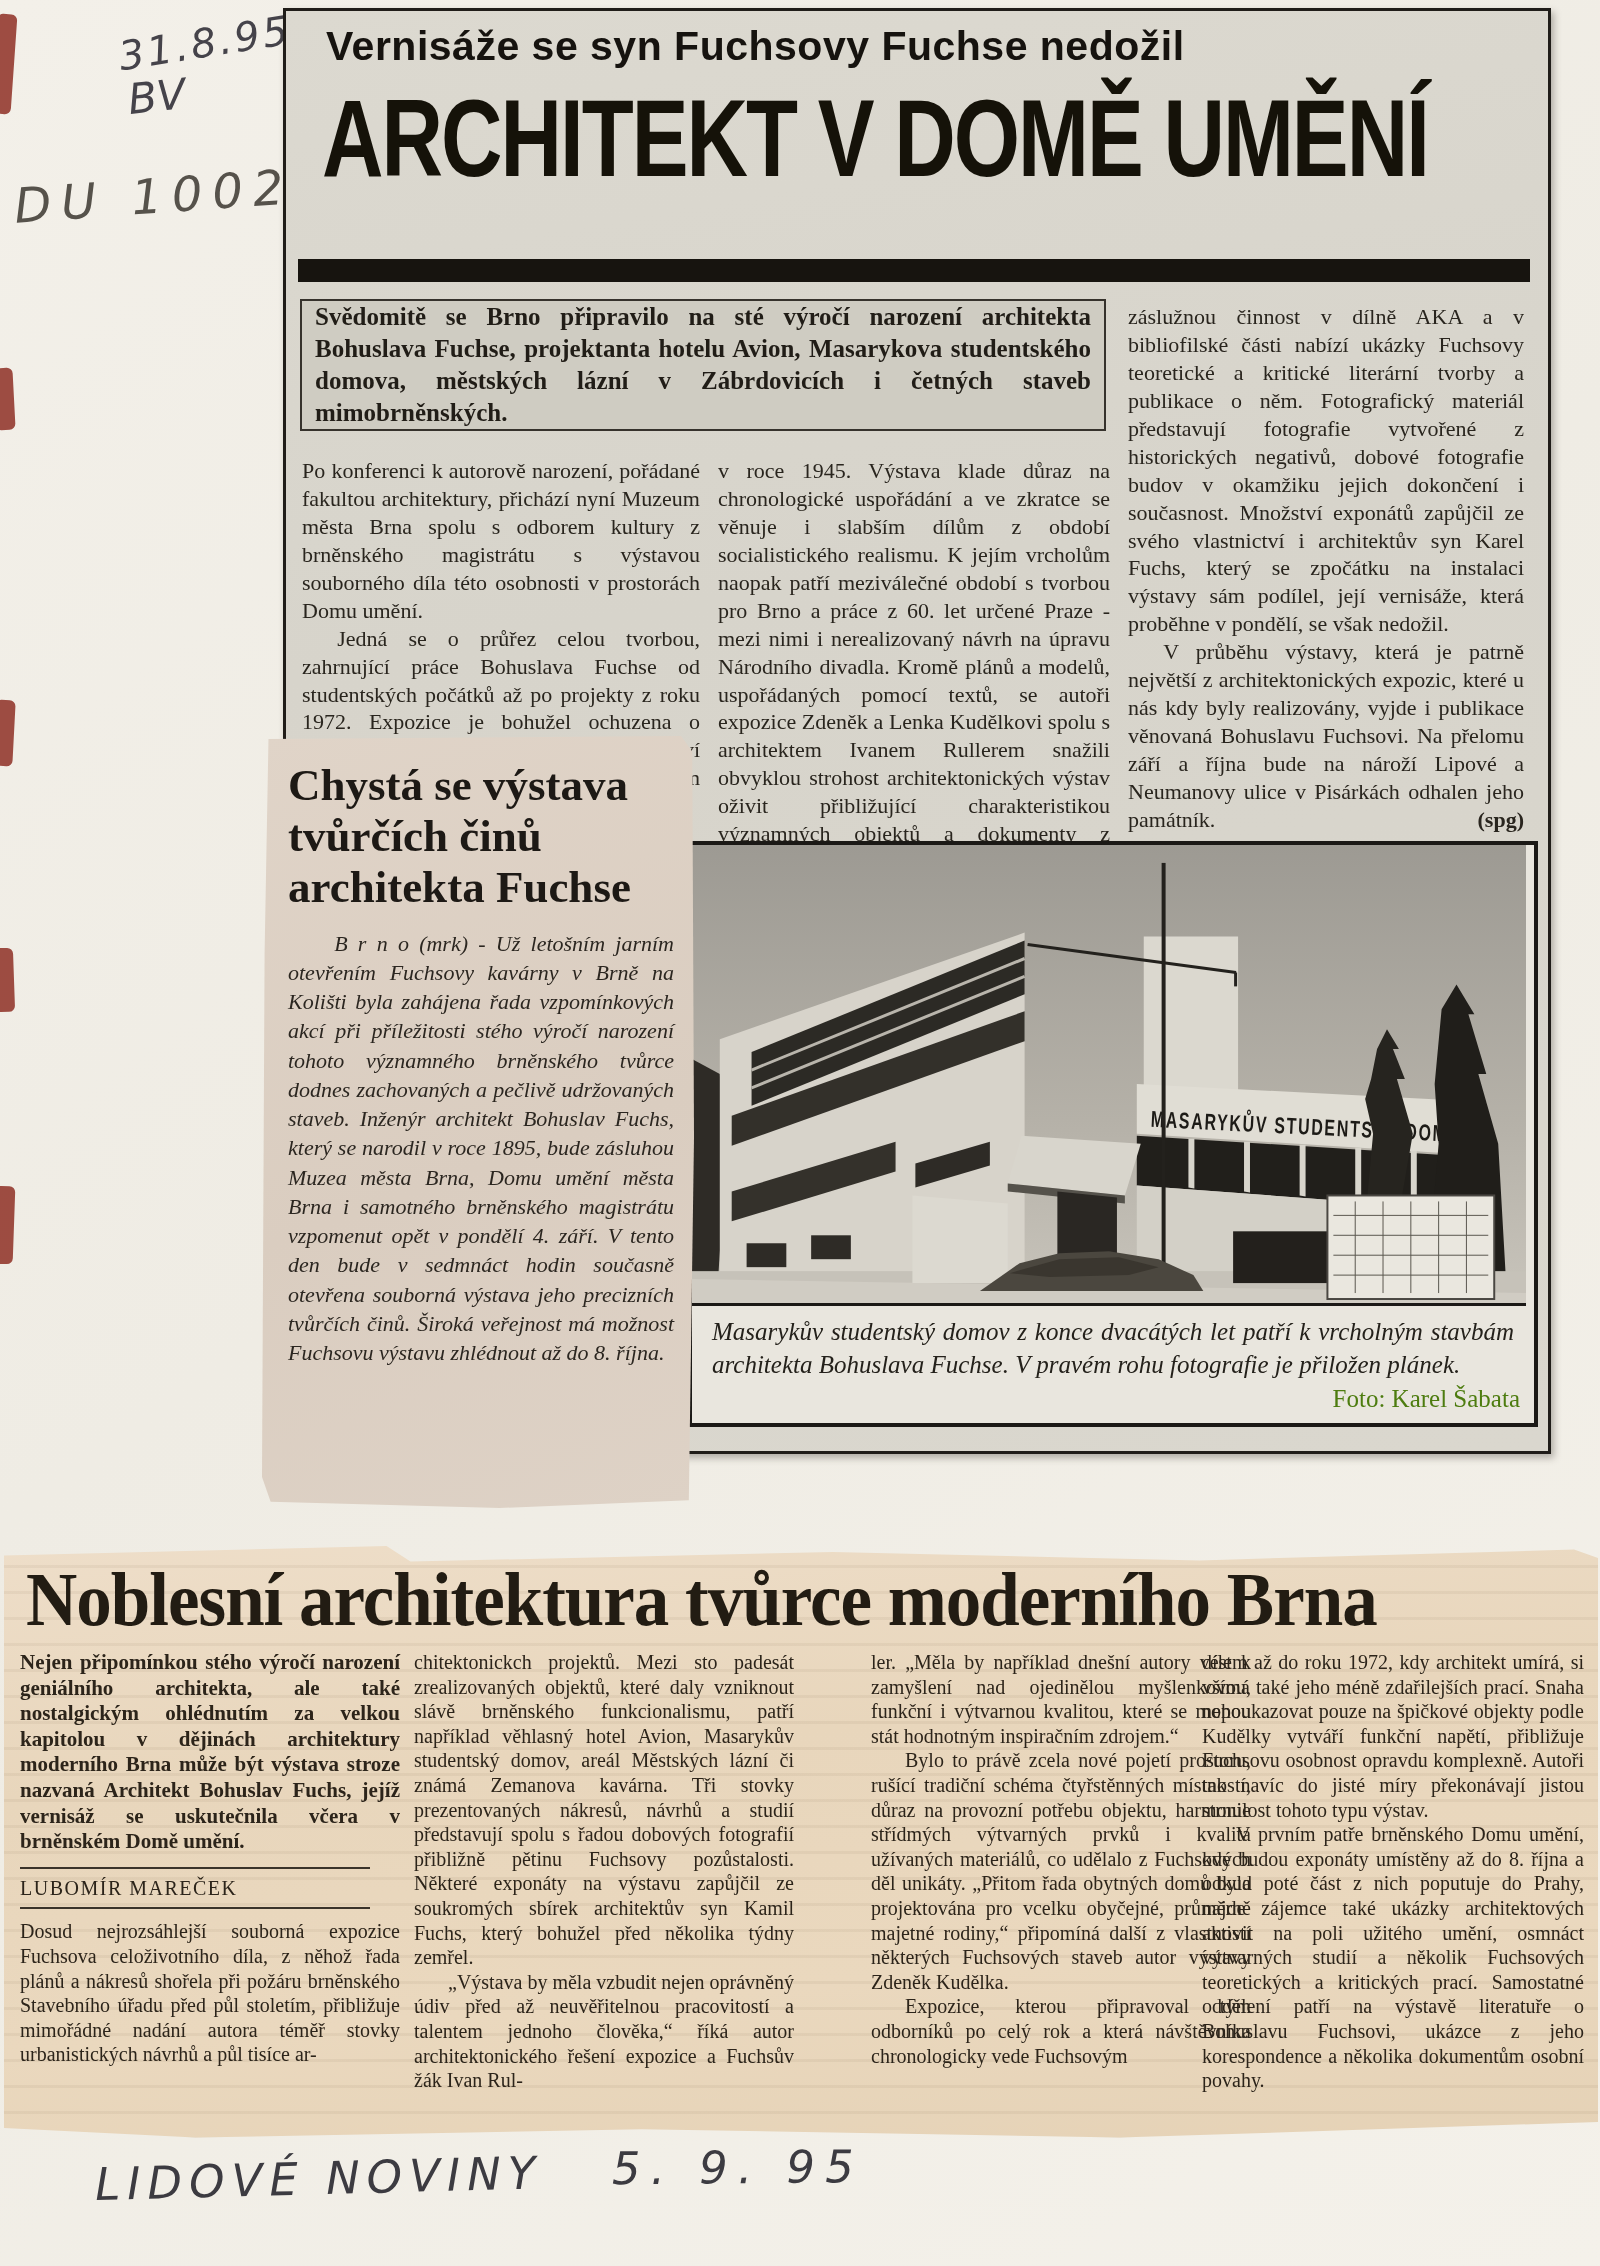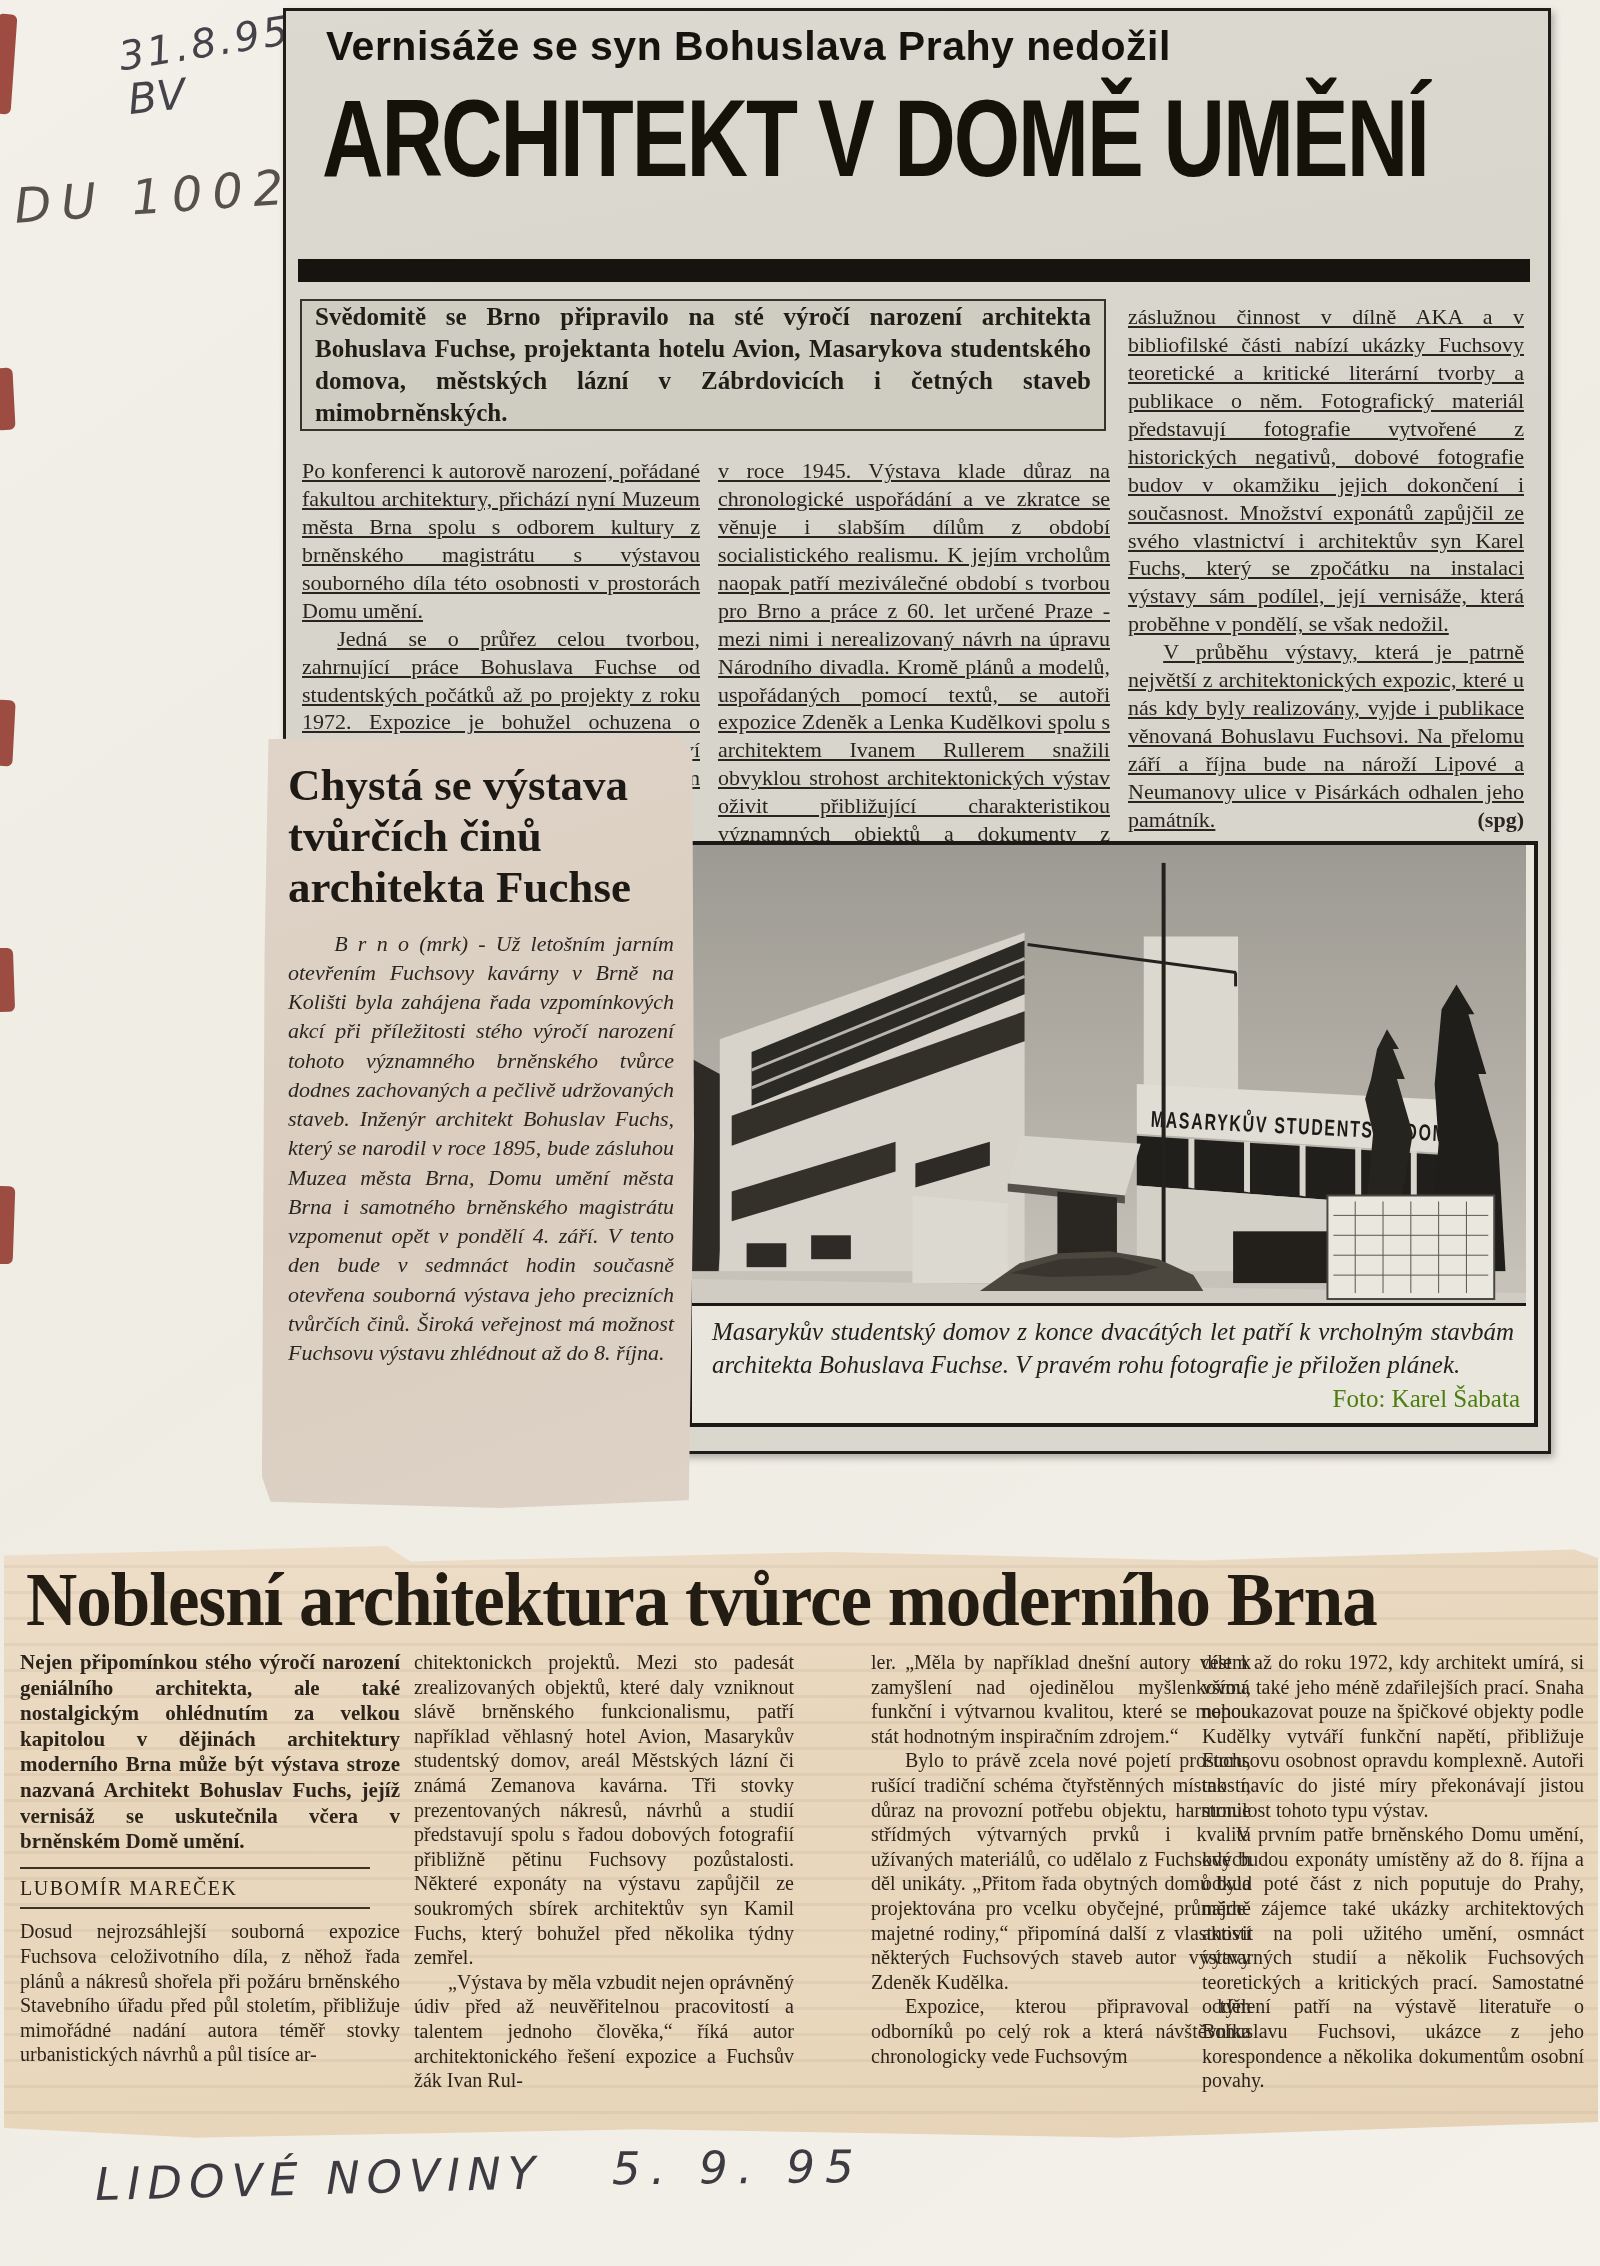--- a/index.html
+++ b/index.html
@@ -38,21 +38,21 @@
           font-weight:700;font-size:41px;color:#16130f;letter-spacing:.5px;}
   .headline1{position:absolute;left:36px;top:64px;width:1220px;white-space:nowrap;
              font-family:"Liberation Sans","DejaVu Sans",sans-serif;
              font-weight:800;font-size:86px;letter-spacing:-2px;color:#151209;
              transform:scale(.99,1.28);transform-origin:left top;}
   .bar{position:absolute;left:12px;top:248px;width:1232px;height:23px;background:#17140f;}
   .leadbox{position:absolute;left:14px;top:288px;width:776px;
            border:2px solid #36322c;background:#cfccc2;padding:0 13px;
            font-size:25px;line-height:1.28;font-weight:700;text-align:justify;color:#211d17;}
   .acol{position:absolute;font-size:22px;line-height:1.27;text-align:justify;color:#29251e;}
-  .acol p{margin:0;text-decoration:underline;}
+  .acol p{margin:0;}
   .acol p + p{text-indent:1.6em;}
   .col1{left:16px;top:446px;width:398px;}
   .col2{left:432px;top:446px;width:392px;}
   .col3{left:842px;top:292px;width:396px;}
   .sig{float:right;font-weight:700;}
 
   
   .photo-frame{position:absolute;left:402px;top:830px;width:842px;
                border:4px solid #1b1916;background:#e9e6de;}
   .photo-frame svg{display:block;border-bottom:3px solid #1b1916;}
@@ -101,21 +101,21 @@
   <div class="red-mark" style="top:368px;height:62px;transform:rotate(-3deg);"></div>
   <div class="red-mark" style="top:700px;height:66px;transform:rotate(3deg);"></div>
   <div class="red-mark" style="top:948px;height:64px;transform:rotate(-2deg);"></div>
   <div class="red-mark" style="top:1186px;height:78px;transform:rotate(2deg);"></div>
 
   <div class="hand hand-date-top">31.8.95</div>
   <div class="hand hand-initials">BV</div>
   <div class="hand hand-code">DU 1002</div>
 
   <div class="clip-top">
-    <div class="kicker">Vernisáže se syn Bohuslava Prahy nedožil</div>
+    <div class="kicker">Vernisáže se syn Fuchsovy Fuchse nedožil</div>
     <div class="headline1">ARCHITEKT V DOMĚ UMĚNÍ</div>
     <div class="bar"></div>
     <div class="leadbox">Svědomitě se Brno připravilo na sté výročí narození architekta Bohuslava Fuchse, projektanta hotelu Avion, Masarykova studentského domova, městských lázní v Zábrdovicích i četných staveb mimobrněnských.</div>
 
     <div class="acol col1">
       <p>Po konferenci k autorově narození, pořádané fakultou architektury, přichází nyní Muzeum města Brna spolu s odborem kultury z brněnského magistrátu s výstavou souborného díla této osobnosti v prostorách Domu umění.</p>
       <p>Jedná se o průřez celou tvorbou, zahrnující práce Bohuslava Fuchse od studentských počátků až po projekty z roku 1972. Expozice je bohužel ochuzena o některé návrhy a plány (zastavění Kraví hory), které shořely uložené v městském archivu</p>
     </div>
     <div class="acol col2">
       <p>v roce 1945. Výstava klade důraz na chronologické uspořádání a ve zkratce se věnuje i slabším dílům z období socialistického realismu. K jejím vrcholům naopak patří meziválečné období s tvorbou pro Brno a práce z 60. let určené Praze - mezi nimi i nerealizovaný návrh na úpravu Národního divadla. Kromě plánů a modelů, uspořádaných pomocí textů, se autoři expozice Zdeněk a Lenka Kudělkovi spolu s architektem Ivanem Rullerem snažili obvyklou strohost architektonických výstav oživit přibližující charakteristikou významných objektů a dokumenty z ostatních oblastí tvůrcovy aktivity. Neopomíjí jeho</p>

